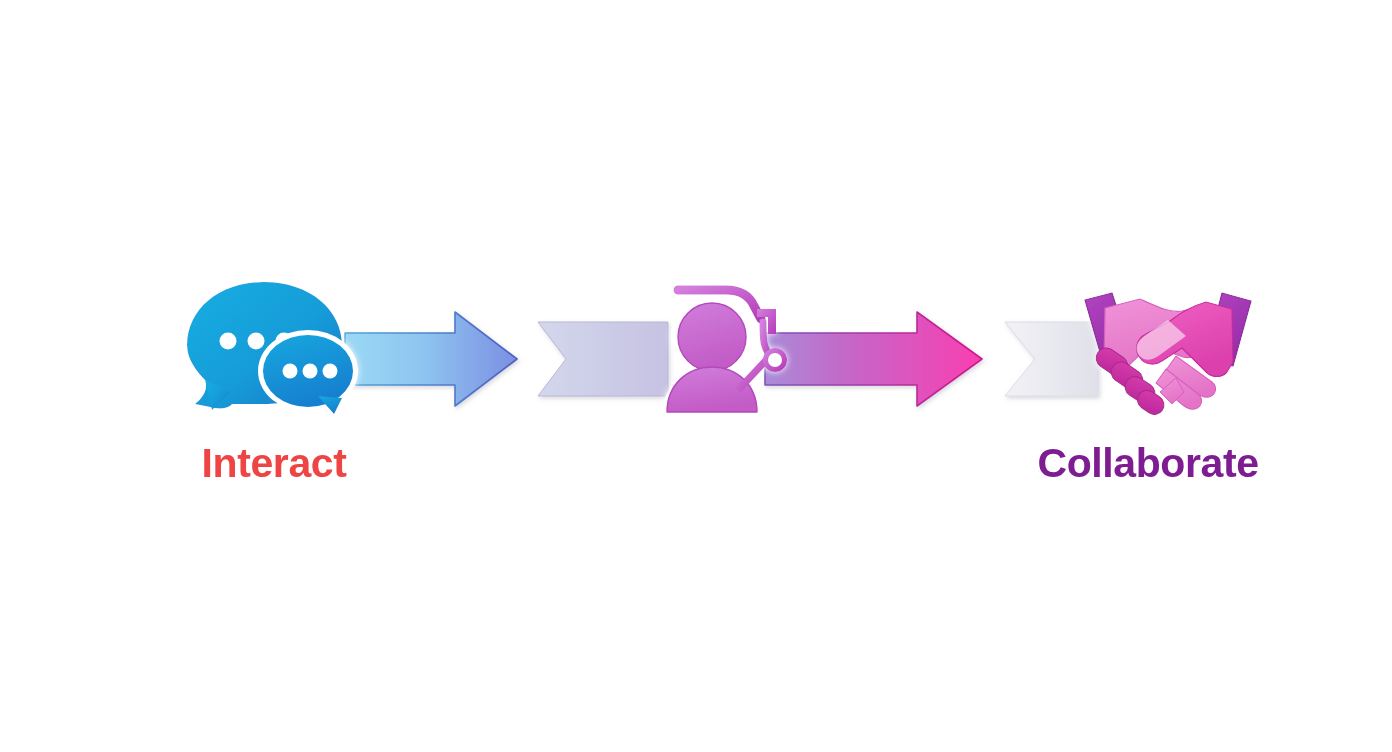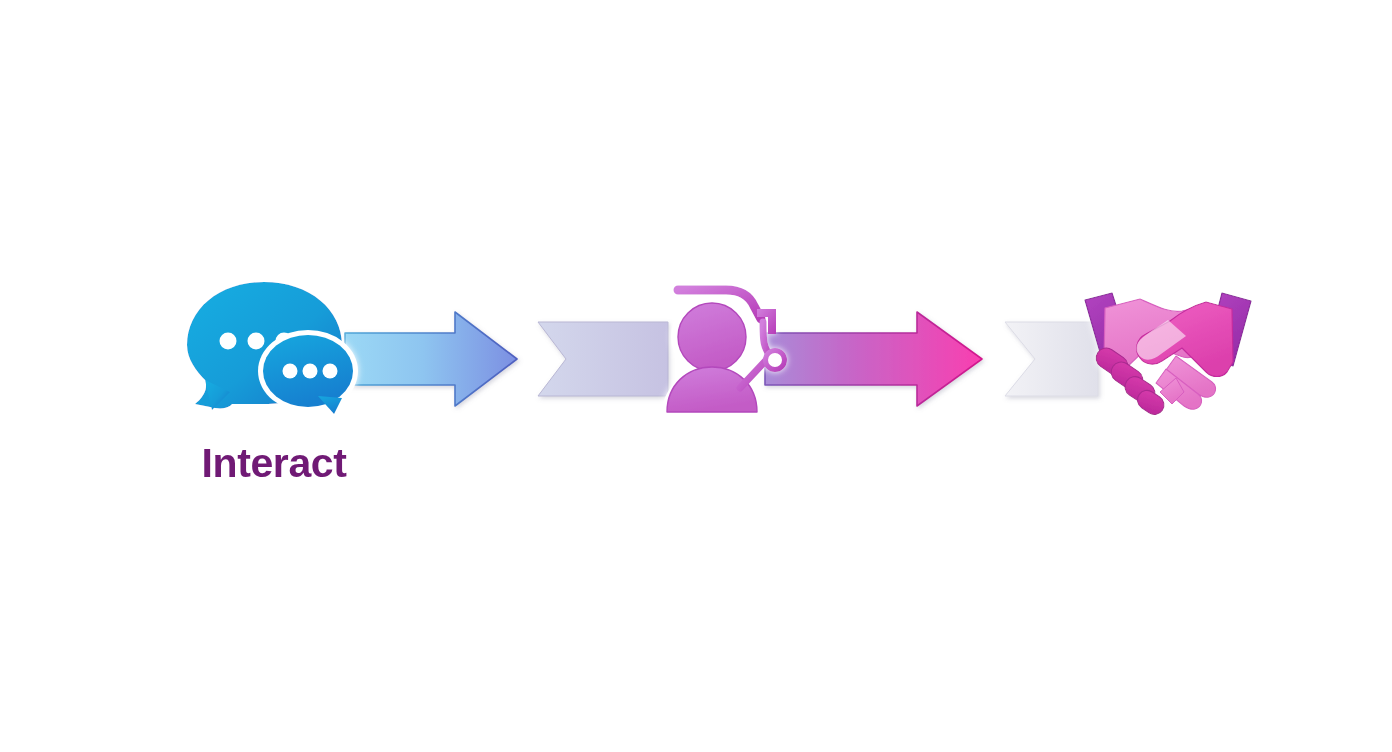--- a/index.html
+++ b/index.html
@@ -249,17 +249,18 @@
         <rect x="1095" y="352" width="34" height="20" rx="10" fill="url(#gradFinger)" transform="rotate(34 1112 362)"></rect>
         <rect x="1110" y="366" width="34" height="20" rx="10" fill="url(#gradFinger)" transform="rotate(34 1127 376)"></rect>
         <rect x="1124" y="380" width="32" height="20" rx="10" fill="url(#gradFinger)" transform="rotate(34 1140 390)"></rect>
         <rect x="1137" y="393" width="28" height="19" rx="9.5" fill="url(#gradFinger)" transform="rotate(34 1151 402)"></rect>
       </g>
 
       <path d="M 1160 392 L 1176 378 L 1184 392 L 1172 404 Z" fill="url(#gradHandLight)" stroke="#D85FC0" stroke-width="1" stroke-linejoin="round"></path>
     </g>
   </svg>
 
-  <div class="step-label" id="label-interact" style="color: #701a75;">Interact</div>
-
-
+  <div class="step-label" id="label-interact" style="color: #ef4444;">Interact</div>
+
+
+  <div class="step-label" id="label-collaborate" style="color: rgb(126, 28, 146);">Collaborate</div>
 
 </div>
 
 </body></html>

